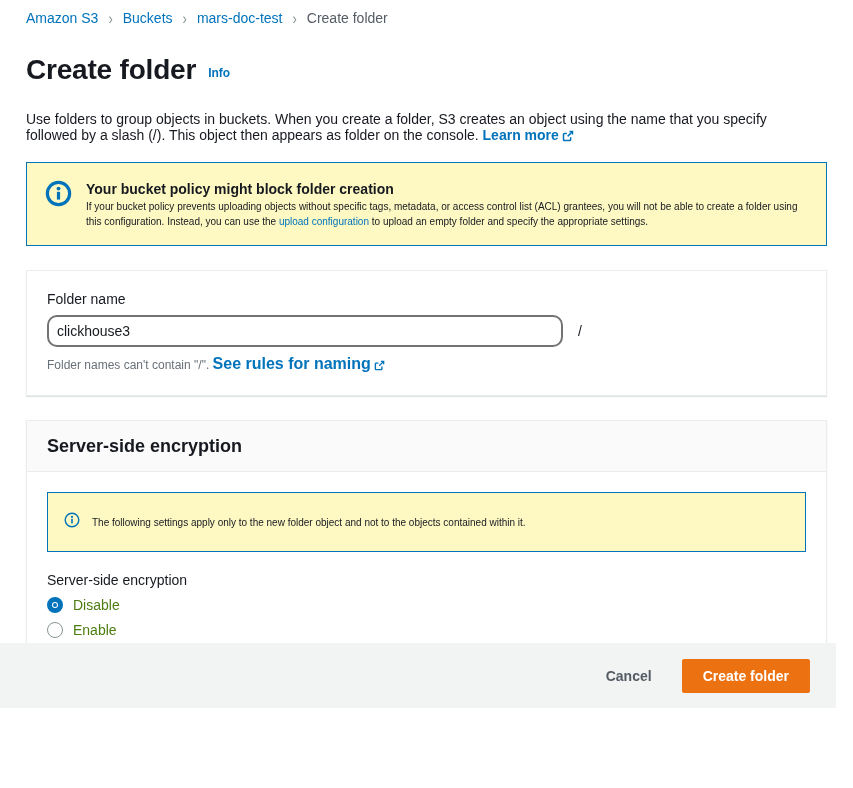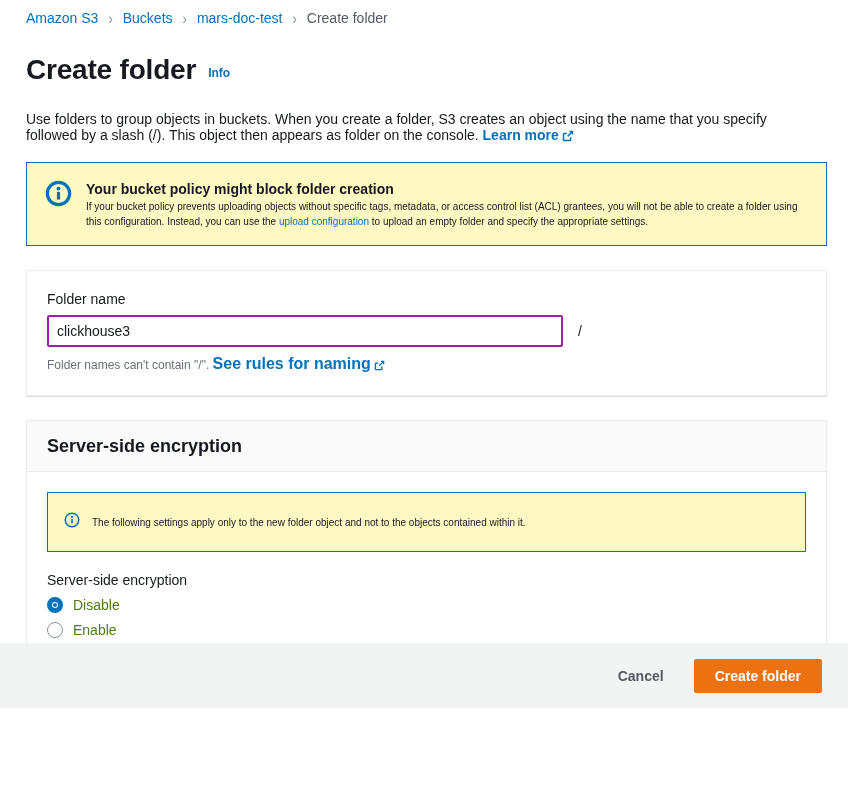--- a/index.html
+++ b/index.html
@@ -32,40 +32,40 @@
   .info-icon-big { flex:0 0 auto; margin-top:1px; }
 
   
   .panel { margin-top:24px; border:1px solid #eaeded; background:#fff; box-shadow:0 1px 1px rgba(0,28,36,.12); }
   .panel-header { background:#fafafa; border-bottom:1px solid #eaeded; padding:15px 20px 14px; }
   .panel-title { font-size:18px; font-weight:700; color:#16191f; }
   .panel-body { padding:20px; }
 
   .field-label { font-size:14px; color:#16191f; }
   .input-row { margin-top:8px; display:flex; align-items:center; gap:15px; }
-  .text-input { width:516px; height:32px; border:2px solid #a21caf; border-radius:2px; padding:0 8px;
+  .text-input { width:516px; height:32px; border:2px solid #737373; border-radius:10px; padding:0 8px;
                 font-size:14px; font-family:"Liberation Sans", sans-serif; color:#16191f; outline:none; background:#fff; }
   .suffix { font-size:14px; color:#16191f; }
   .helper { margin-top:8px; font-size:12px; color:#687078; }
   .helper .inline-link { font-size:16px; }
 
   .alert-inline { padding:19px 16px; gap:12px; align-items:center; }
   .alert-inline .alert-body { max-width:740px; }
   .info-icon-small { flex:0 0 auto; }
 
   .radio-group-label { margin-top:20px; font-size:14px; }
   .radio-option { margin-top:9px; display:flex; align-items:center; gap:10px; cursor:pointer; }
   .radio { width:16px; height:16px; border-radius:50%; flex:0 0 auto; position:relative; }
   .radio.selected { border:5px solid #0073bb; background:#fff; }
   .radio.selected::after { content:""; position:absolute; inset:1px; border-radius:50%; background:#0073bb; }
   .radio.unselected { border:1px solid #879596; background:#fff; }
   .radio-label { font-size:14px; color:#4d7c0f; }
 
   
-  .footer-bar { position:absolute; left:0; right:5px; bottom:0; height:65px; background:#f2f3f3;
+  .footer-bar { position:absolute; left:0; right:17px; bottom:0; height:65px; background:#f2f3f3;
                 display:flex; align-items:center; justify-content:flex-end; padding-right:26px; gap:30px; }
   .cancel-btn { background:none; border:none; font-family:"Liberation Sans", sans-serif;
                 font-size:14px; font-weight:700; color:#545b64; cursor:pointer; }
   .submit-btn { background:#ec7211; border:1px solid #ec7211; border-radius:2px; color:#fff;
                 font-family:"Liberation Sans", sans-serif; font-size:14px; font-weight:700;
                 padding:8px 20px; cursor:pointer; }
 </style>
 </head>
 <body>
 

